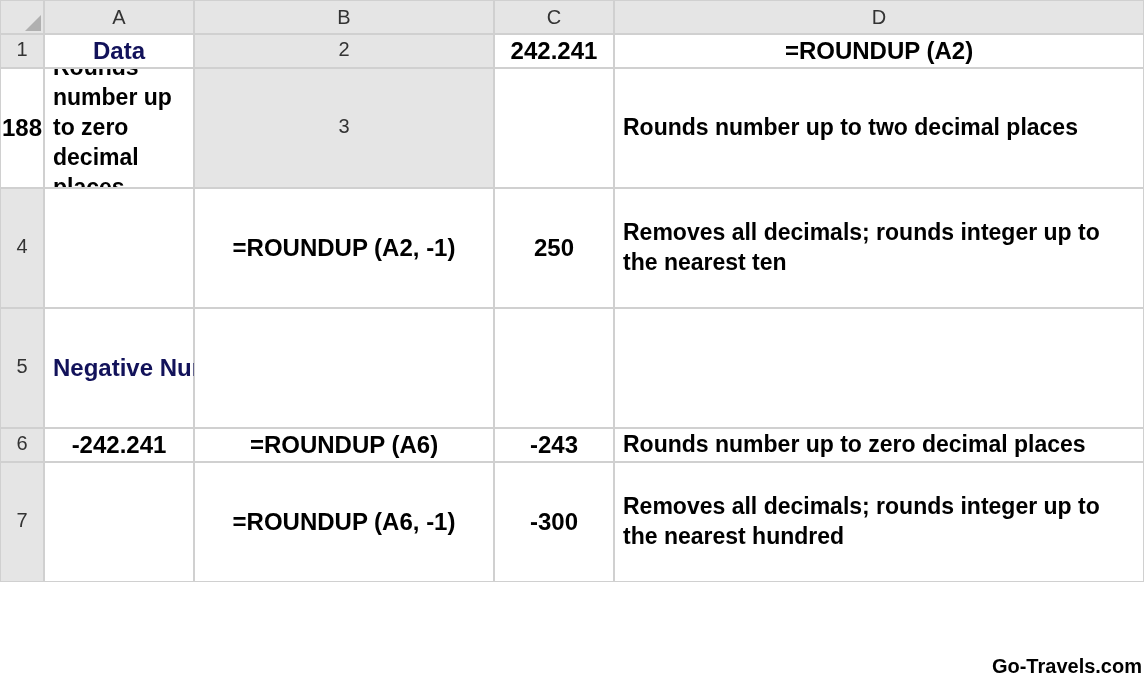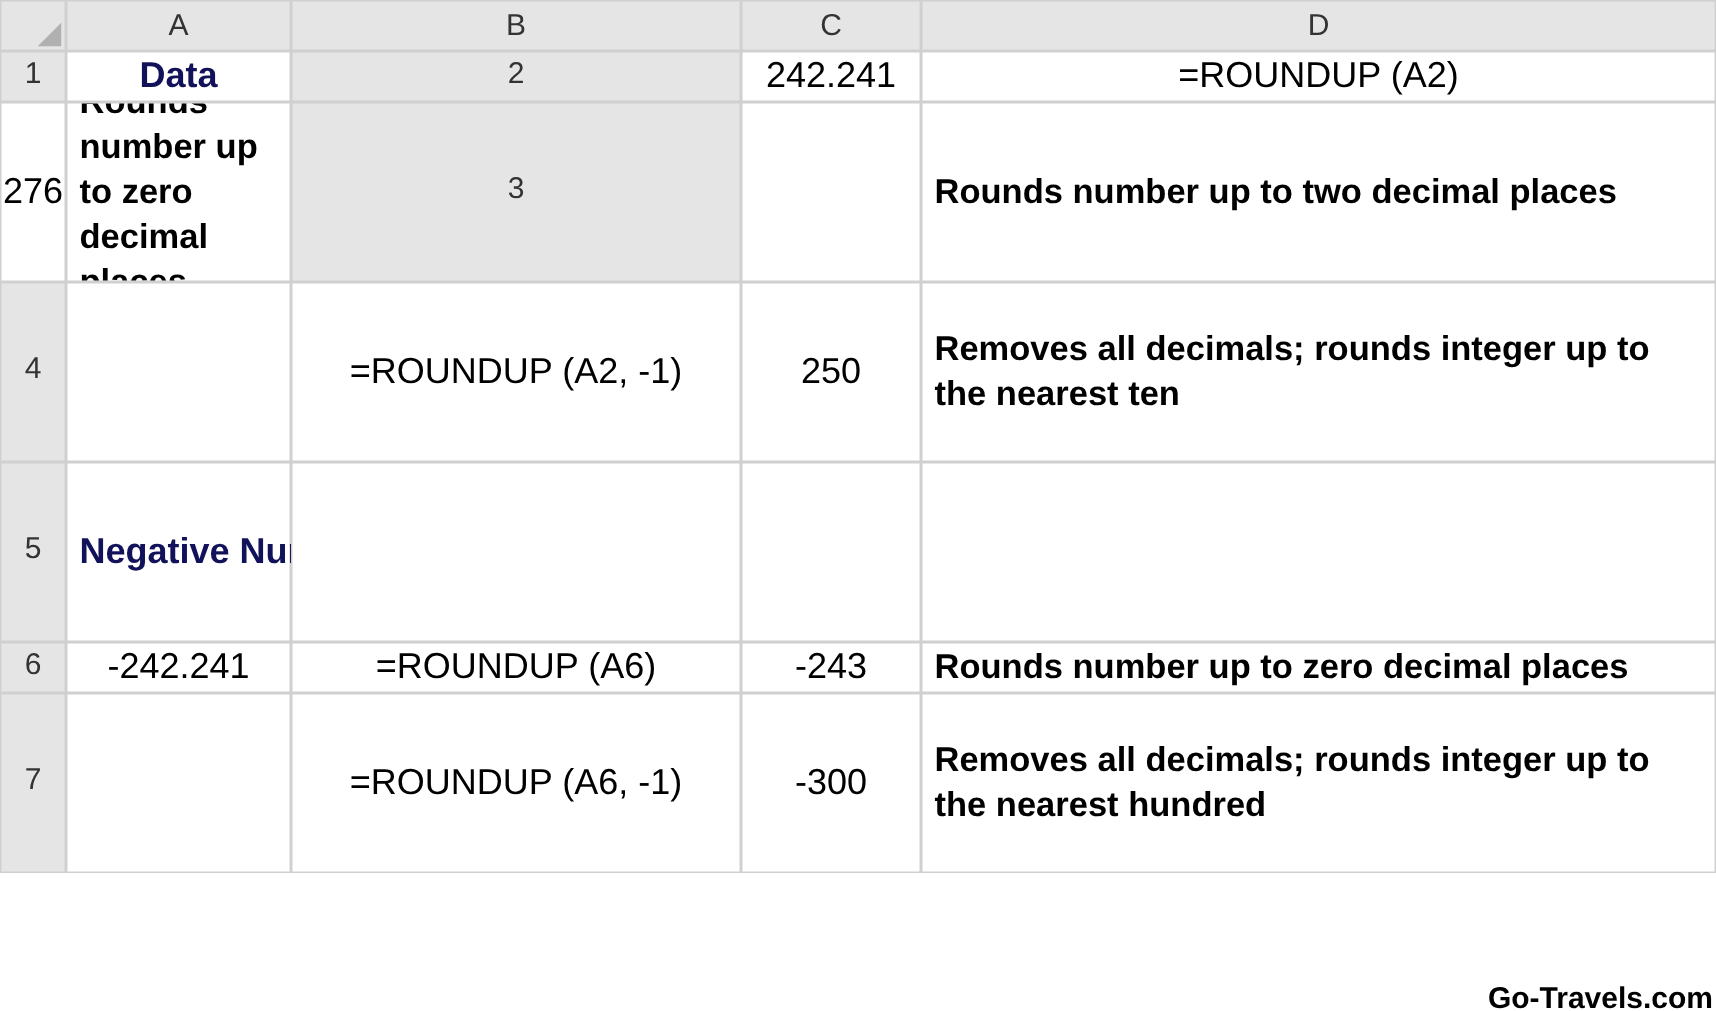--- a/index.html
+++ b/index.html
@@ -48,21 +48,21 @@
     border-right: 1px solid #b5b5b5;
     border-bottom: 1px solid #b5b5b5;
     position: relative;
   }
   .corner svg { position:absolute; right:2px; bottom:2px; }
   
   .cell {
     background: #fff;
     padding: 4px 8px;
     font-size: 24px;
-    font-weight: normal;
+    font-weight: bold;
     color: #000;
     border-right: 1px solid #999;
     border-bottom: 2px solid #000;
   }
   .hdrcell {
     background: #fff;
     padding: 4px 8px;
     font-size: 24px;
     font-weight: bold;
     color: #12125a;
@@ -106,21 +106,21 @@
   <div class="rowhead">
       <span>1</span>
     </div>
   <div class="hdrcell center">Data</div>
 
   <div class="rowhead">
       <span>2</span>
     </div>
   <div class="cell center">242.241</div>
   <div class="cell center">=ROUNDUP (A2)</div>
-  <div class="cell center">276</div>
+  <div class="cell center">188</div>
   <div class="cell left desc">Rounds number up to zero decimal places</div>
 
   <div class="rowhead">
       <span>3</span>
     </div>
   <div class="cell center"></div>
   <div class="cell left desc">Rounds number up to two decimal places</div>
 
   <div class="rowhead">
       <span>4</span>

